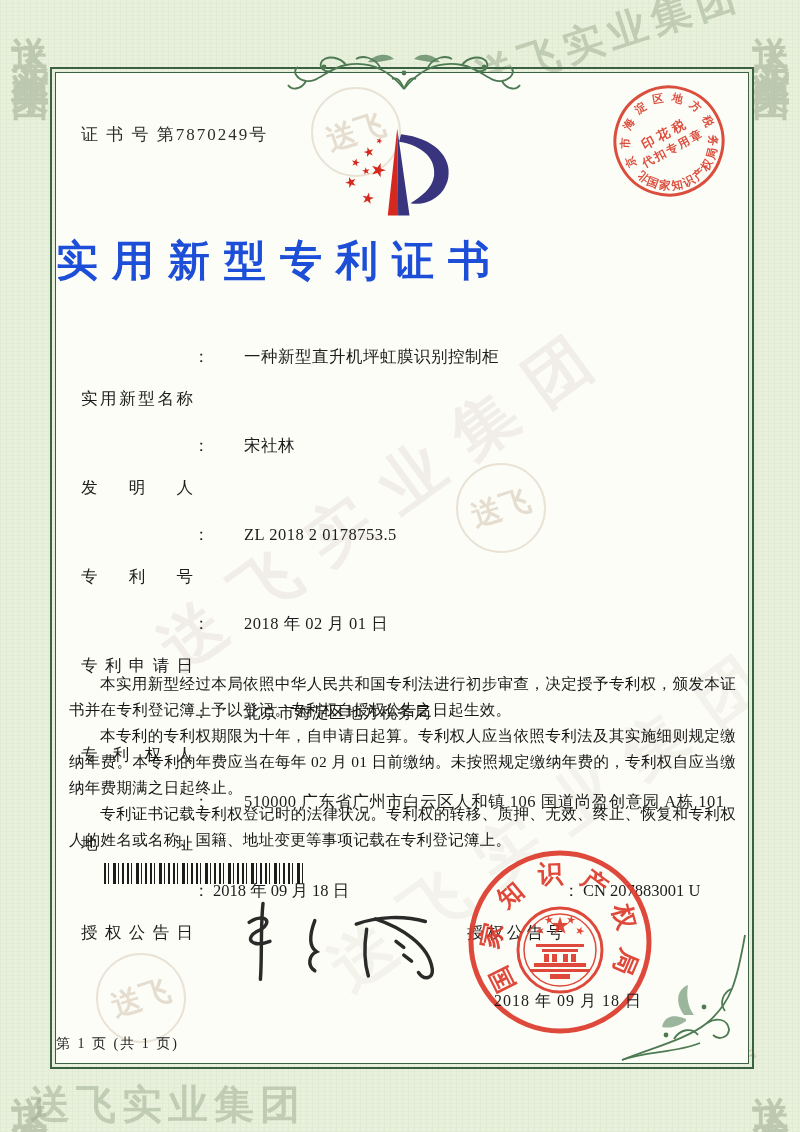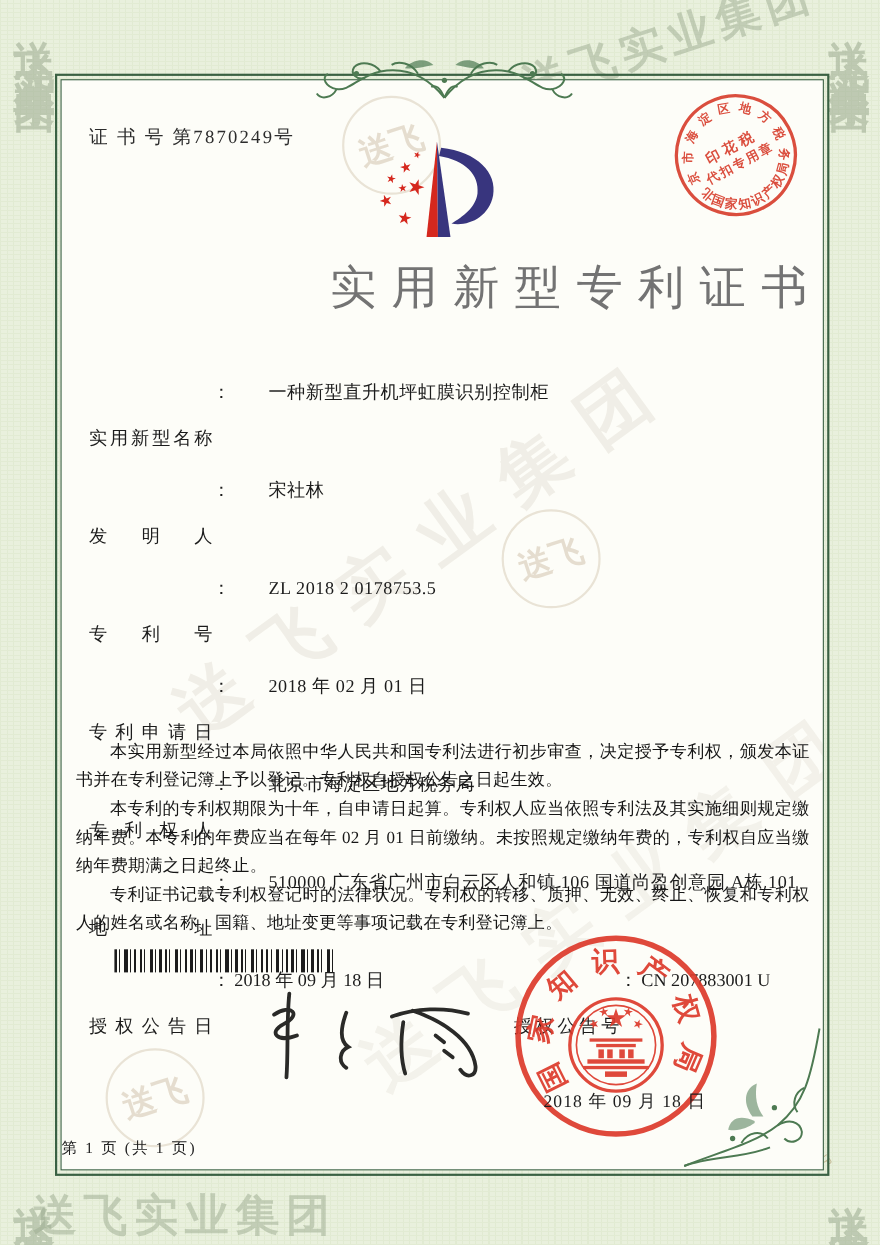--- a/index.html
+++ b/index.html
@@ -24,25 +24,25 @@
     background:#fdfdf8;border:1px solid #3a6143;outline:2px solid #3a6143;outline-offset:3px;
   }
   .page-inner-wm{position:absolute;inset:0;overflow:hidden;z-index:0;pointer-events:none;}
   .wm-page-diag{position:absolute;font-size:64px;letter-spacing:26px;font-weight:bold;
     color:rgba(163,152,128,.14);transform:rotate(-36deg);white-space:nowrap;}
   .wm-logo{position:absolute;width:86px;height:86px;border:2px solid rgba(176,150,112,.25);
     border-radius:50%;display:flex;align-items:center;justify-content:center;}
   .wm-logo span{font-size:30px;color:rgba(176,150,112,.30);transform:rotate(-18deg);font-weight:bold;}
   .content{position:absolute;inset:0;z-index:2;}
   
-  .cert-no{position:absolute;left:25px;top:40px;font-size:17px;color:#2c2c2c;letter-spacing:2px;}
+  .cert-no{position:absolute;left:25px;top:50px;font-size:17px;color:#2c2c2c;letter-spacing:2px;}
   .logo{position:absolute;left:278px;top:48px;width:134px;height:104px;}
   .stamp{position:absolute;left:551px;top:6px;width:124px;height:124px;transform:rotate(-28deg);opacity:.92;}
-  .title{position:absolute;left:0;right:0;top:160px;text-align:right;
-    font-size:42px;font-weight:normal;color:#737373;letter-spacing:14px;}
+  .title{position:absolute;left:0;right:0;top:160px;text-align:left;
+    font-size:42px;font-weight:bold;color:#1d4ed8;letter-spacing:14px;}
   
   .fields{position:absolute;left:25px;right:14px;top:272px;font-size:16.5px;color:#1c1c1c;}
   .frow{display:flex;margin-bottom:23px;line-height:24px;}
   .flabel{flex:0 0 112px;text-align:justify;text-align-last:justify;margin-top:42px;}
   .fcolon{flex:0 0 20px;}
   .fvalue{flex:1;letter-spacing:.5px;margin-left:31px;}
   .grant-row{position:relative;display:flex;line-height:24px;}
   .grant-right{position:absolute;left:386px;top:0;display:flex;}
   .grant-right .flabel{flex:0 0 96px;}
   

